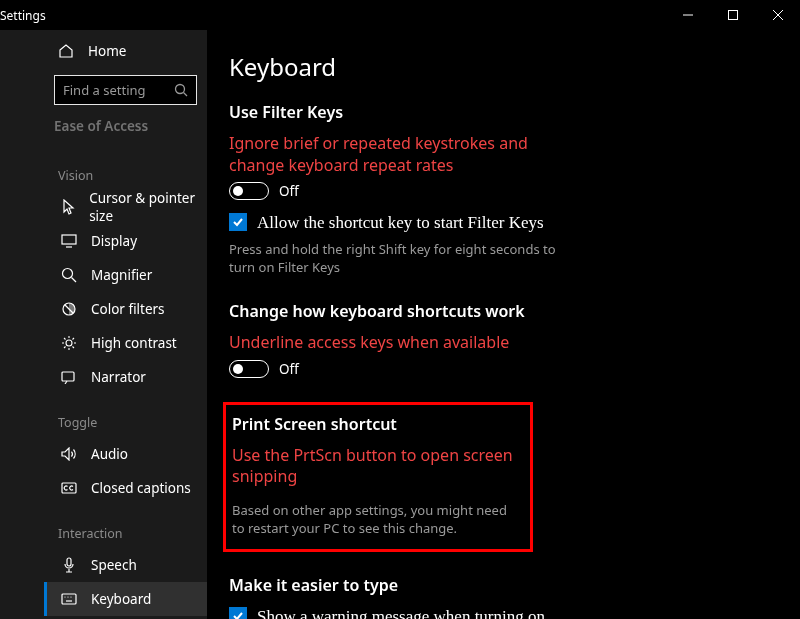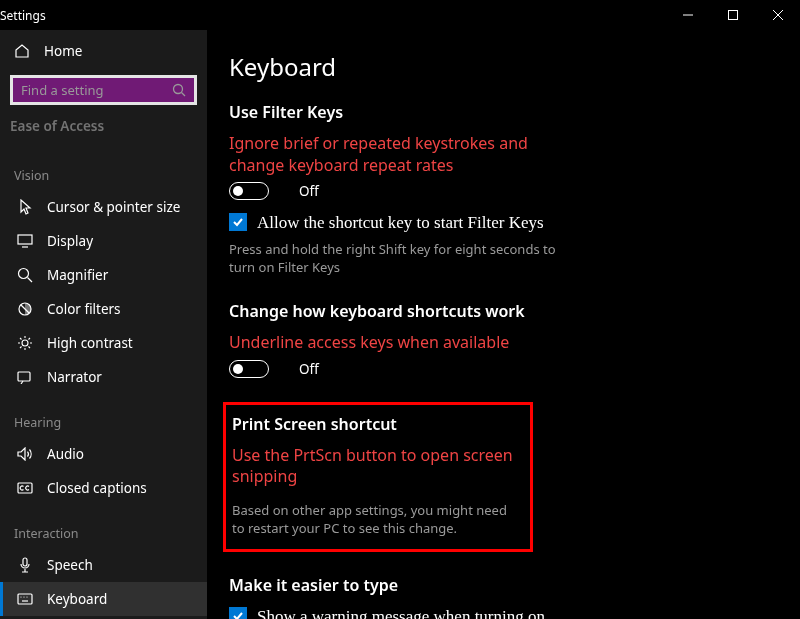--- a/index.html
+++ b/index.html
@@ -39,37 +39,38 @@
     display: flex;
     height: calc(619px - 30px);
     width: 100%;
   }
   .sidebar {
     width: 207px;
     background: #1b1b1b;
     height: 100%;
     overflow: hidden;
     padding-top: 3px;
+    padding-left: 44px;
   }
   .home-row {
     display: flex;
     align-items: center;
     height: 36px;
     padding-left: 14px;
     gap: 14px;
     font-size: 13.5px;
   }
   .search-wrap {
     margin: 6px 10px 8px 10px;
   }
   .search {
     width: 100%;
     height: 30px;
-    background: #701a75;
-    border: 3px solid #e5e5e5;
+    background: #000000;
+    border: 1px solid #e5e5e5;
     color: #aaa;
     display: flex;
     align-items: center;
     padding: 0 8px;
   }
   .search span { flex: 1; color: #999; font-size: 13px; }
   .search svg { flex: 0 0 14px; }
   .category {
     padding: 4px 10px 12px 10px;
     font-size: 13.5px;
@@ -154,21 +155,21 @@
     left: 3px;
   }
   .toggle.on {
     background: #0078d4;
     border-color: #0078d4;
   }
   .toggle.on .knob {
     left: auto;
     right: 3px;
   }
-  .toggle-label { font-size: 13.5px; margin-left: 20px; }
+  .toggle-label { font-size: 13.5px; }
   .check-row {
     display: flex;
     align-items: flex-start;
     gap: 10px;
     margin-bottom: 6px;
   }
   .checkbox {
     width: 18px; height: 18px;
     background: #0078d4;
     display: flex;
@@ -295,21 +296,21 @@
     <div class="nav-item">
       <span class="nav-icon">
         <svg width="16" height="14" viewBox="0 0 16 14" fill="none" stroke="#fff" stroke-width="1.2">
             <rect x="1" y="2" width="12" height="9" rx="1"></rect>
             <path d="M4 14 L6 11"></path>
           </svg>
       </span>
       <span>Narrator</span>
     </div>
 
-    <div class="group-label">Hearing</div>
+    <div class="group-label">Toggle</div>
 
     <div class="nav-item">
       <span class="nav-icon">
         <svg width="16" height="14" viewBox="0 0 16 14" fill="none" stroke="#fff" stroke-width="1.2">
             <path d="M1 5 H4 L8 1 V13 L4 9 H1 Z"></path>
             <path d="M10.5 4.5 A4 4 0 0 1 10.5 9.5"></path>
             <path d="M12.5 2.5 A7 7 0 0 1 12.5 11.5"></path>
           </svg>
       </span>
       <span>Audio</span>

